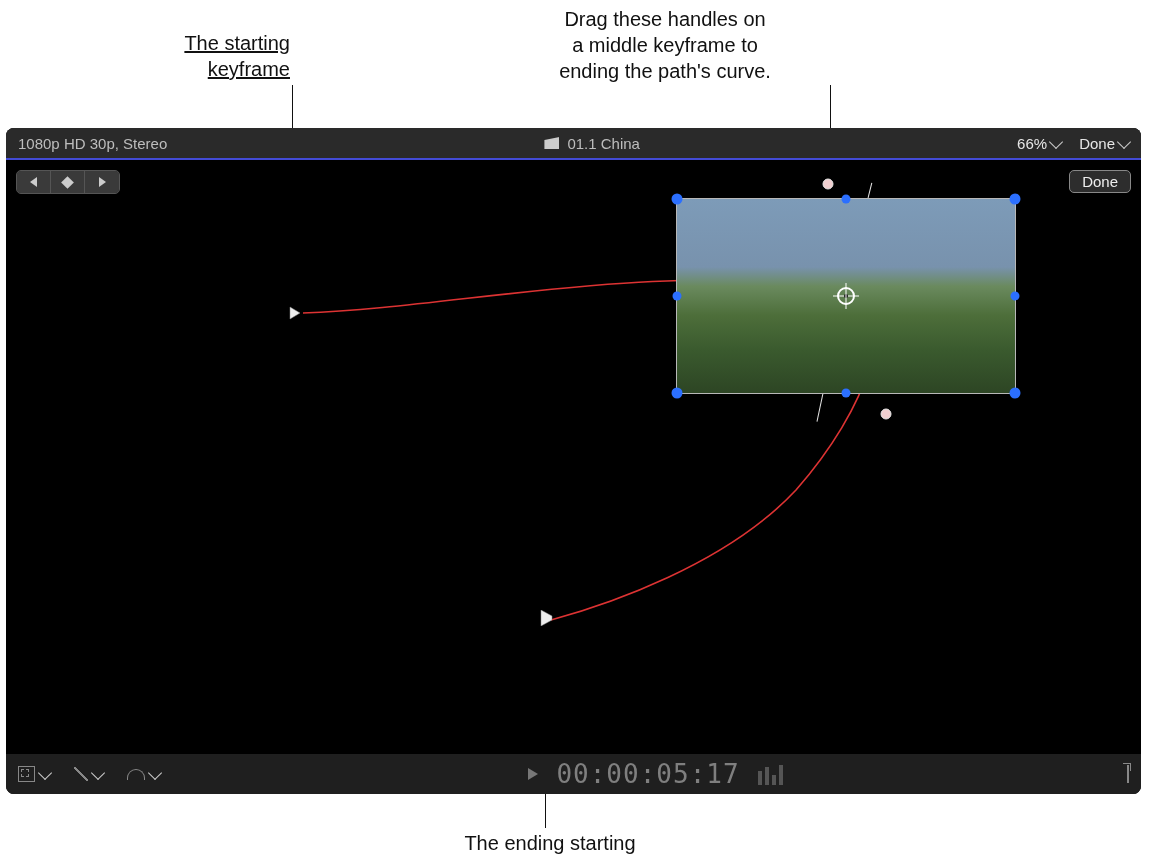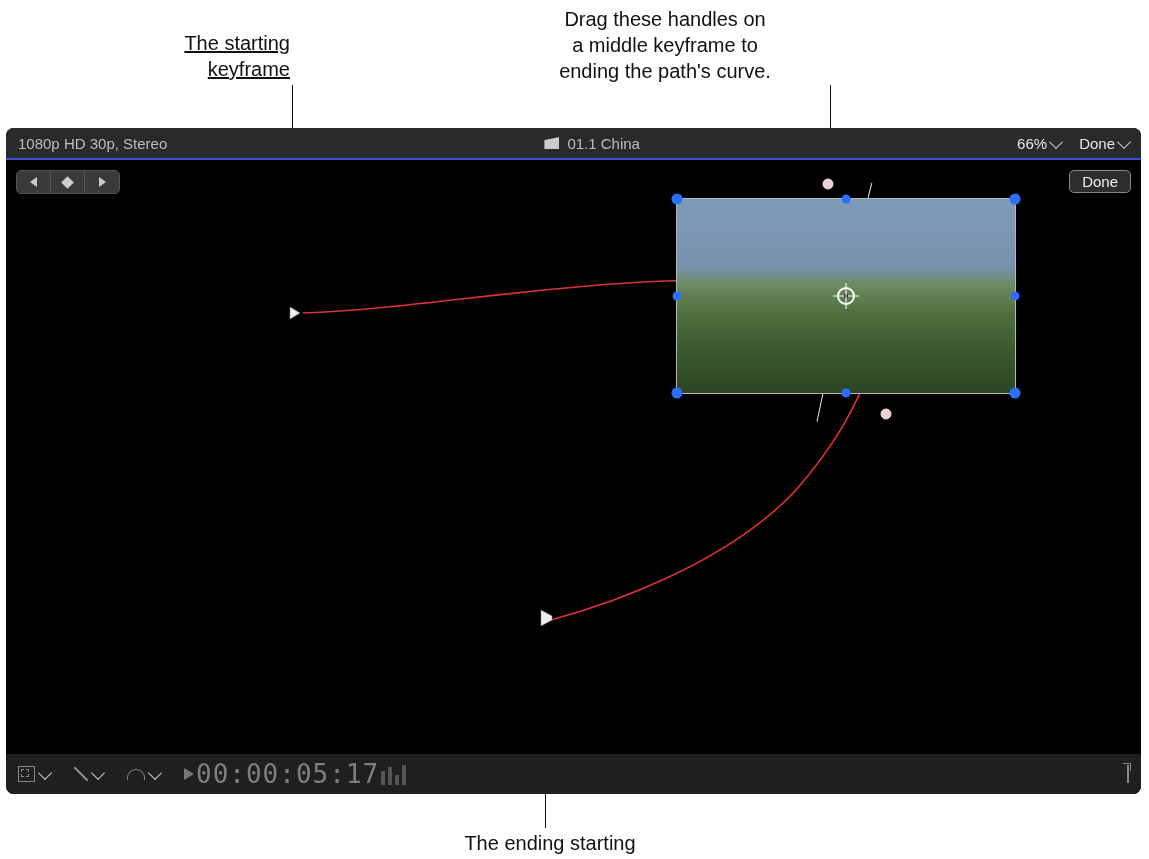--- a/index.html
+++ b/index.html
@@ -28,21 +28,21 @@
   .crosshair::after{top:0;bottom:0;left:50%;width:1px;transform:translateX(-50%);}
   .crosshair .ring{position:absolute;inset:4px;border:2px solid #fff;border-radius:50%;}
   .crosshair .dot{position:absolute;left:50%;top:50%;width:4px;height:4px;border-radius:50%;background:#111;transform:translate(-50%,-50%);}
   .key-marker{position:absolute;width:16px;height:16px;transform:translate(-50%,-50%);}
   .key-marker svg{display:block;}
   .tangent-line{position:absolute;background:#e6e6e6;transform-origin:left center;height:1px;}
   .tangent-end{position:absolute;width:9px;height:9px;border:1px solid #e6e6e6;border-radius:50%;background:#f0cfd0;transform:translate(-50%,-50%);}
   .path{position:absolute;left:0;top:0;pointer-events:none;}
   .toolbar{height:40px;background:#1f1f1f;display:flex;align-items:center;padding:0 12px;color:#9a9a9a;}
   .tool{display:flex;align-items:center;gap:5px;margin-right:24px;}
-  .timecode{flex:1;display:flex;align-items:center;gap:2px;font-family:ui-monospace,Menlo,monospace;font-size:26px;color:#7f7f7f;font-weight:400;letter-spacing:1px;}
+  .timecode{flex:1;display:flex;align-items:center;justify-content:center;gap:18px;font-family:ui-monospace,Menlo,monospace;font-size:26px;color:#7f7f7f;font-weight:400;letter-spacing:1px;}
   .play-tri{width:0;height:0;border-left:10px solid #777;border-top:6px solid transparent;border-bottom:6px solid transparent;}
   .vol{display:flex;gap:3px;align-items:flex-end;height:22px;}
   .vol span{width:4px;background:#555;}
   .fs{width:16px;height:16px;border:1.5px solid #888;position:relative;}
   .fs::after{content:"";position:absolute;right:-3px;top:-3px;width:7px;height:7px;border-top:1.5px solid #888;border-right:1.5px solid #888;}
   .ico-prev,.ico-next{width:0;height:0;border-top:5px solid transparent;border-bottom:5px solid transparent;}
   .ico-prev{border-right:7px solid #ccc;}
   .ico-next{border-left:7px solid #ccc;}
   .ico-dia{width:9px;height:9px;background:#ccc;transform:rotate(45deg);}
   .ico-clap{width:15px;height:12px;background:#ccc;clip-path:polygon(0 25%,100% 0,100% 100%,0 100%);}

